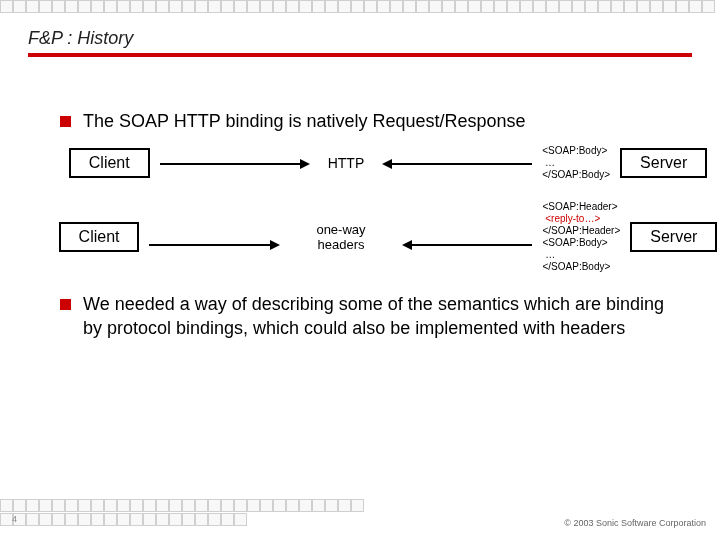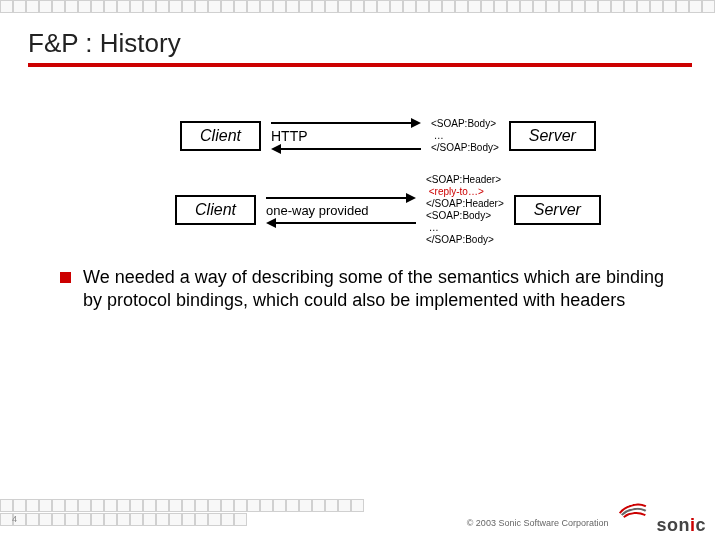--- a/index.html
+++ b/index.html
@@ -3,29 +3,29 @@
 <meta charset="utf-8">
 <style>
   * { margin: 0; padding: 0; box-sizing: border-box; }
   body { width: 720px; height: 540px; font-family: Arial, sans-serif; background: #fff; position: relative; overflow: hidden; }
   .border-squares { position: absolute; display: flex; }
   .border-squares.top { top: 0; left: 0; }
   .border-squares.bottom { bottom: 28px; left: 0; }
   .border-squares.bottom2 { bottom: 14px; left: 0; }
   .sq { width: 13px; height: 13px; border: 1px solid #d0d0d0; background: #f8f8f8; margin-right: 0px; }
   .title-bar { position: absolute; top: 28px; left: 28px; right: 28px; }
-  .title-text { font-size: 26px; color: #222; margin-bottom: 4px; }
+  .title-text { font-size: 18px; color: #222; margin-bottom: 4px; font-style: italic; }
   .red-line { height: 4px; background: #c00; width: 100%; }
   .content { position: absolute; top: 110px; left: 60px; right: 40px; }
   .bullet-row { display: flex; align-items: flex-start; margin-bottom: 12px; }
   .bullet { width: 11px; height: 11px; background: #c00; margin-right: 12px; margin-top: 6px; flex-shrink: 0; }
   .bullet-text { font-size: 18px; color: #000; line-height: 1.3; }
   .diagram { display: flex; align-items: center; justify-content: center; margin: 8px 0 20px 36px; gap: 10px; }
-  .box { border: 2px solid #000; padding: 4px 18px; font-size: 16px; text-align: center; font-style: italic; }
-  .arrows-col { display: flex; flex-direction: column; align-items: flex-start; gap: 2px; position: relative; }
+  .box { border: 2px solid #000; padding: 4px 18px; font-size: 16px; text-align: center; }
+  .arrows-col { display: flex; flex-direction: row; align-items: flex-end; gap: 18px; position: relative; }
   .arrow-row { display: flex; align-items: center; width: 150px; }
   .arrow-line { height: 2px; background: #000; flex: 1; }
   .arrow-head-r { width: 0; height: 0; border-top: 5px solid transparent; border-bottom: 5px solid transparent; border-left: 10px solid #000; }
   .arrow-head-l { width: 0; height: 0; border-top: 5px solid transparent; border-bottom: 5px solid transparent; border-right: 10px solid #000; }
   .arrow-label { font-size: 14px; text-align: center; margin: -2px 0; }
   .arrow-label.small { font-size: 13px; }
   .code-snip { font-size: 10px; line-height: 1.2; color: #000; white-space: pre; }
   .code-snip .red { color: #c00; }
   .footer { position: absolute; bottom: 4px; right: 14px; display: flex; align-items: flex-end; gap: 8px; }
   .copyright { font-size: 9px; color: #666; margin-bottom: 8px; }
@@ -100,20 +100,24 @@
     <div class="sq"></div>
   </div>
 
 <div class="title-bar">
   <div class="title-text">F&amp;P : History</div>
   <div class="red-line"></div>
 </div>
 
 <div class="content">
 
+  <div class="bullet-row">
+    <div class="bullet"></div>
+    <div class="bullet-text">The SOAP HTTP binding is natively Request/Response</div>
+  </div>
 
   <div class="diagram">
     <div class="box">Client</div>
     <div class="arrows-col">
       <div class="arrow-row">
           <div class="arrow-line"></div>
           <div class="arrow-head-r"></div>
         </div>
       <div class="arrow-label">HTTP</div>
       <div class="arrow-row">
@@ -128,21 +132,21 @@
   </div>
 
 
   <div class="diagram">
     <div class="box">Client</div>
     <div class="arrows-col">
       <div class="arrow-row">
           <div class="arrow-line"></div>
           <div class="arrow-head-r"></div>
         </div>
-      <div class="arrow-label small">one-way provided</div>
+      <div class="arrow-label small">one-way headers</div>
       <div class="arrow-row">
           <div class="arrow-head-l"></div>
           <div class="arrow-line"></div>
         </div>
     </div>
     <div class="code-snip"><span>&lt;SOAP:Header&gt;
  </span><span class="red">&lt;reply-to…&gt;</span><span>
 &lt;/SOAP:Header&gt;
 &lt;SOAP:Body&gt;
  …
@@ -206,21 +210,13 @@
     <div class="sq"></div>
     <div class="sq"></div>
     <div class="sq"></div>
     <div class="sq"></div>
   </div>
 
 <div class="page-num">4</div>
 
 <div class="footer">
   <div class="copyright">© 2003 Sonic Software Corporation</div>
-  <div class="logo">
-    <div class="logo-swoosh">
-      <div class="swoosh s1"></div>
-        <div class="swoosh s2"></div>
-        <div class="swoosh s3"></div>
-    </div>
-    <div class="logo-text">son<span class="red">i</span>c</div>
-  </div>
 </div>
 
 </body></html>

